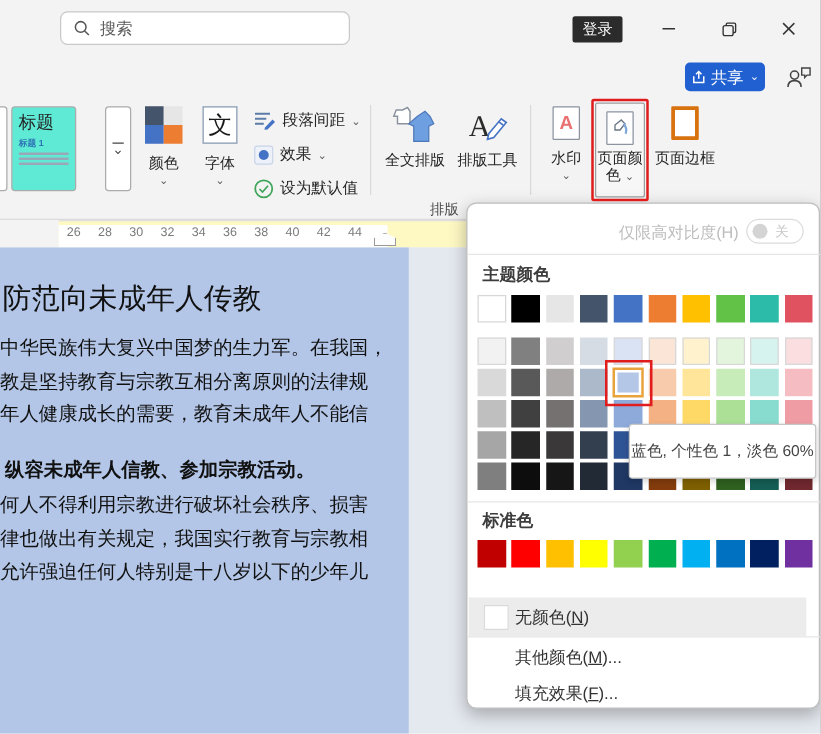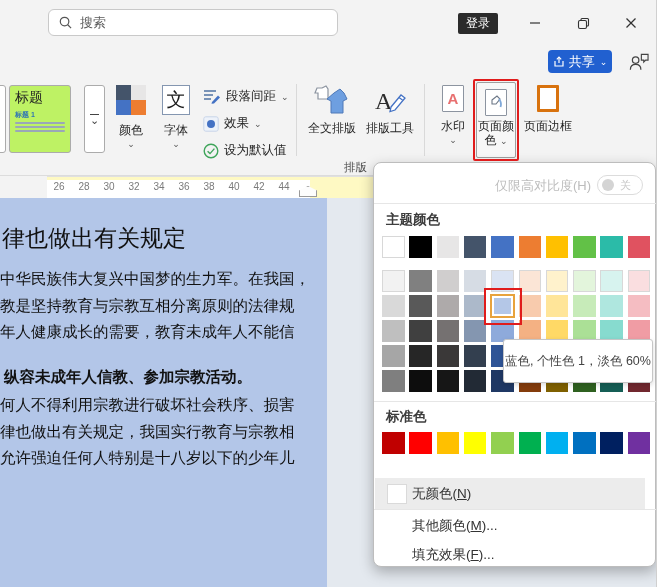--- a/index.html
+++ b/index.html
@@ -2,36 +2,36 @@
 <html><head>
 <meta charset="utf-8">
 <style>
   * { margin:0; padding:0; box-sizing:border-box; }
   html,body { width:657px; height:587px; overflow:hidden; }
   body { font-family:"Liberation Sans","DejaVu Sans",sans-serif; }
   .app { position:relative; width:657px; height:587px; background:#F3F3F3; overflow:hidden; border-right:1px solid #D0D0D0; }
 
   
   .titlebar { position:absolute; left:0; top:0; width:657px; height:45px; background:#F3F3F3; }
-  .searchbox { position:absolute; left:48px; top:9px; width:290px; height:27px; background:#FFFFFF; border:1px solid #C9C9C9; border-radius:6px; display:flex; align-items:center; padding:0 10px; gap:8px; }
+  .searchbox { position:absolute; left:48px; top:9px; width:232px; height:27px; background:#FFFFFF; border:1px solid #C9C9C9; border-radius:6px; display:flex; align-items:center; padding:0 10px; gap:8px; }
   .searchbox .mag { width:13px; height:13px; flex:0 0 auto; }
   .search-ph { color:#5A5A5A; font-size:13px; }
   .login-btn { position:absolute; left:458px; top:13px; width:40px; height:21px; background:#2B2B2B; color:#FFFFFF; font-size:12px; display:flex; align-items:center; justify-content:center; border-radius:2px; }
   .win-btn { position:absolute; top:12px; width:26px; height:22px; display:flex; align-items:center; justify-content:center; color:#333; font-size:14px; }
   .btn-min { left:522px; } .btn-restore { left:570px; } .btn-close { left:618px; }
 
   
   .share-btn { position:absolute; left:548px; top:50px; width:64px; height:23px; background:#2160D0; border-radius:4px; color:#fff; font-size:13px; display:flex; align-items:center; justify-content:center; gap:4px; }
   .share-caret { font-size:9px; margin-left:1px; }
   .contact-icon { position:absolute; left:628px; top:52px; width:21px; height:20px; }
 
   
   .ribbon { position:absolute; left:0; top:76px; width:657px; height:100px; background:#F3F3F3; border-bottom:1px solid #DCDCDC; }
   .gallery-sliver { position:absolute; left:-4px; top:9px; width:10px; height:68px; background:#fff; border:1px solid #ABABAB; border-radius:3px; }
-  .gallery-card { position:absolute; left:9px; top:9px; width:62px; height:68px; background:#bef264; border:1px solid #ABABAB; border-radius:3px; padding:3px 5px; overflow:hidden; }
+  .gallery-card { position:absolute; left:9px; top:9px; width:52px; height:68px; background:#5eead4; border:1px solid #ABABAB; border-radius:3px; padding:3px 5px; overflow:hidden; }
   .gc-title { font-family:"Liberation Serif","DejaVu Serif",serif; font-size:14px; color:#222; }
   .gc-sub { color:#2E74B5; font-size:7px; font-weight:bold; margin-top:3px; }
   .gc-bar { height:2px; background:#9AA7B8; margin-top:2px; border-radius:1px; }
   .gallery-more { position:absolute; left:84px; top:9px; width:21px; height:68px; background:#fff; border:1px solid #ABABAB; border-radius:3px; display:flex; flex-direction:column; align-items:center; justify-content:center; color:#444; }
   .gallery-more .bar { width:9px; height:1.5px; background:#444; margin-bottom:1px; }
   .gallery-more .chev { font-size:11px; line-height:8px; }
 
   .big-btn { position:absolute; display:flex; flex-direction:column; align-items:center; color:#262626; font-size:12px; }
   .chev-s { font-size:9px; color:#555; line-height:8px; margin-top:1px; }
   .color-quad { width:30px; height:30px; display:grid; grid-template-columns:15px 15px; grid-template-rows:15px 15px; margin-bottom:4px; }
@@ -253,21 +253,21 @@
         <span class="tick" style="left: 177px;">40</span>
         <span class="tick" style="left: 202px;">42</span>
         <span class="tick" style="left: 227px;">44</span>
       </div>
     <div class="pent"></div>
   </div>
 
   <div class="canvas">
     <div class="page" id="doc-page" style="background: rgb(179, 198, 232);">
       <div class="doc-title" id="doc-title">
-          <div>律也做出有关规定</div>
+          <div>防范向未成年人传教</div>
         </div>
       <div class="doc-body" id="doc-p1">
           <div>中华民族伟大复兴中国梦的生力军。在我国，</div>
           <div>教是坚持教育与宗教互相分离原则的法律规</div>
           <div>年人健康成长的需要，教育未成年人不能信</div>
         </div>
       <div class="doc-bold">纵容未成年人信教、参加宗教活动。</div>
       <div class="doc-body" id="doc-p2" style="margin-top:2px;">
           <div>何人不得利用宗教进行破坏社会秩序、损害</div>
           <div>律也做出有关规定，我国实行教育与宗教相</div>

